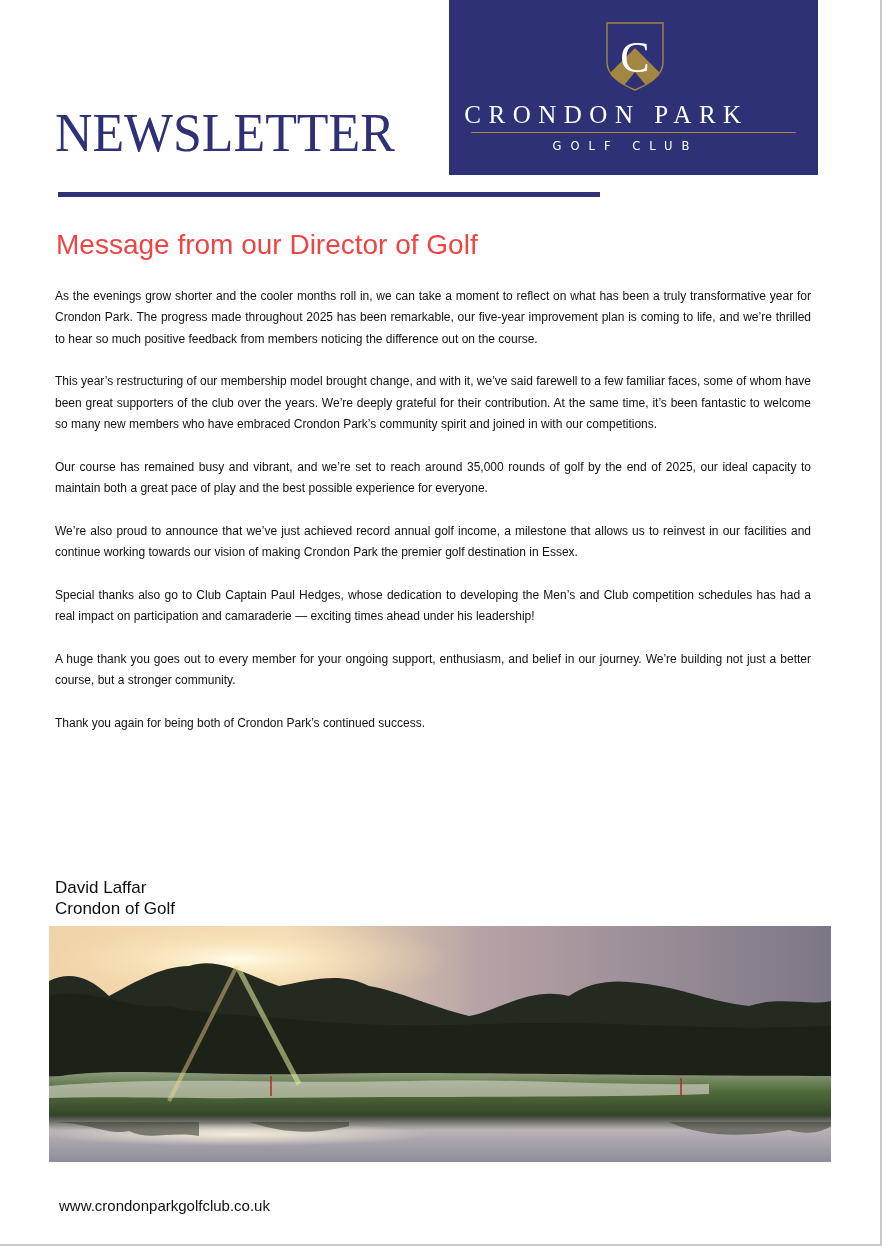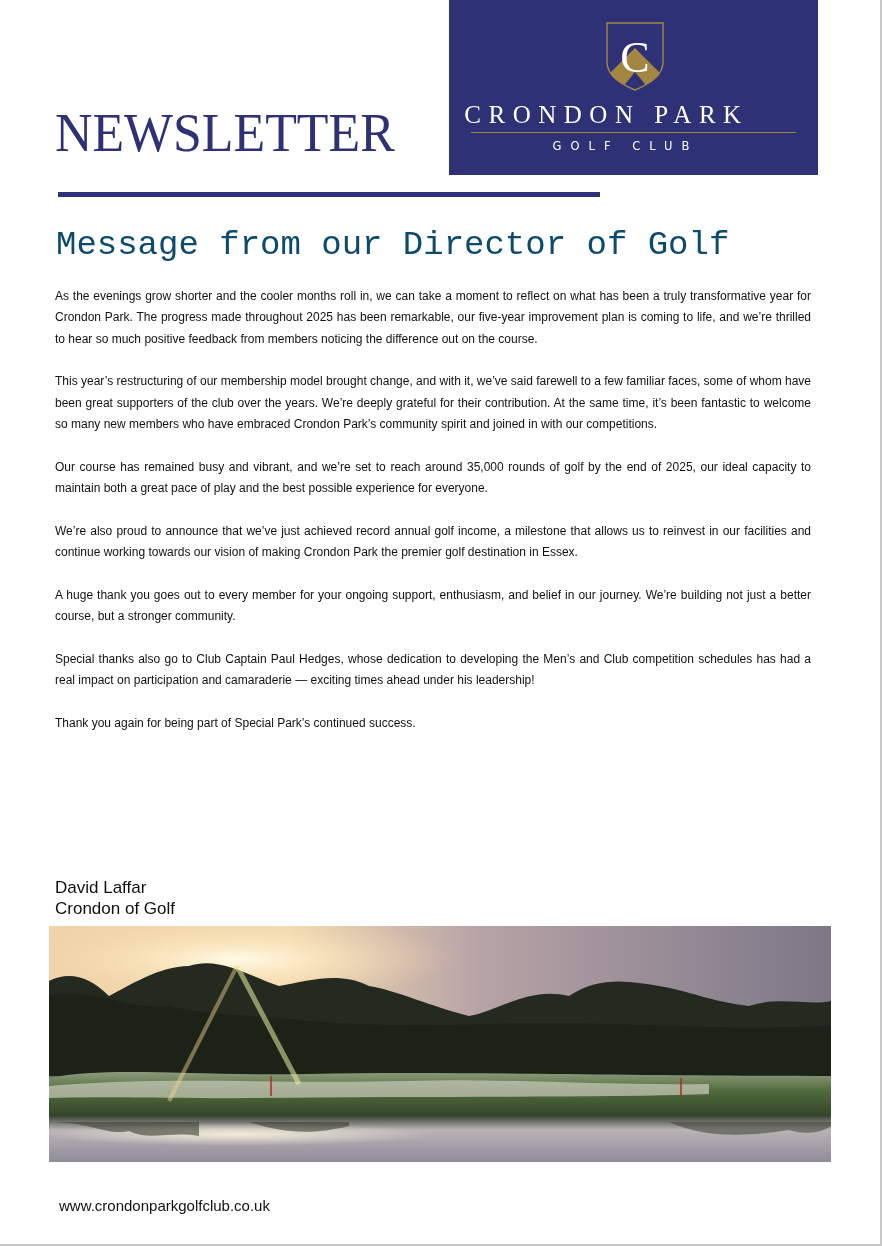--- a/index.html
+++ b/index.html
@@ -32,21 +32,21 @@
       position: absolute; left: 0; top: 137px; width: 344px; text-align: center;
       font-family: "DejaVu Sans", sans-serif;
       font-size: 11.5px; letter-spacing: 9px; color: #ffffff; line-height: 18px;
       padding-left: 9px;
     }
 
     .header-rule { position: absolute; left: 58px; top: 192px; width: 542px; height: 5px; background: #2e3175; }
 
     .section-heading {
       position: absolute; left: 56px; top: 228px;
-      font-size: 34px; color: #0c4a6e; line-height: 34px; font-weight: normal; font-family: Liberation Mono, monospace;
+      font-size: 28px; color: #ef4444; line-height: 34px; font-weight: normal;
     }
 
     .article-body { position: absolute; left: 55px; top: 286px; width: 756px; }
     .article-body p {
       font-size: 12px; line-height: 21.3px; text-align: justify; color: #111111;
       margin-bottom: 21.5px;
     }
     .article-body p.last { text-align: left; }
 
     .signature { position: absolute; left: 55px; top: 877px; font-size: 17px; line-height: 21px; color: #111111; }
@@ -90,23 +90,23 @@
 
 <div class="header-rule"></div>
 
 <h2 class="section-heading">Message from our Director of Golf</h2>
 
 <div class="article-body">
   <p>As the evenings grow shorter and the cooler months roll in, we can take a moment to reflect on what has been a truly transformative year for Crondon Park. The progress made throughout 2025 has been remarkable, our five-year improvement plan is coming to life, and we’re thrilled to hear so much positive feedback from members noticing the difference out on the course.</p>
   <p>This year’s restructuring of our membership model brought change, and with it, we’ve said farewell to a few familiar faces, some of whom have been great supporters of the club over the years. We’re deeply grateful for their contribution. At the same time, it’s been fantastic to welcome so many new members who have embraced Crondon Park’s community spirit and joined in with our competitions.</p>
   <p>Our course has remained busy and vibrant, and we’re set to reach around 35,000 rounds of golf by the end of 2025, our ideal capacity to maintain both a great pace of play and the best possible experience for everyone.</p>
   <p>We’re also proud to announce that we’ve just achieved record annual golf income, a milestone that allows us to reinvest in our facilities and continue working towards our vision of making Crondon Park the premier golf destination in Essex.</p>
+  <p>Special thanks also go to Club Captain Paul Hedges, whose dedication to developing the Men’s and Club competition schedules has had a real impact on participation and camaraderie — exciting times ahead under his leadership!</p>
   <p>A huge thank you goes out to every member for your ongoing support, enthusiasm, and belief in our journey. We’re building not just a better course, but a stronger community.</p>
-  <p>Special thanks also go to Club Captain Paul Hedges, whose dedication to developing the Men’s and Club competition schedules has had a real impact on participation and camaraderie — exciting times ahead under his leadership!</p>
-  <p class="last">Thank you again for being part of Special Park’s continued success.</p>
+  <p class="last">Thank you again for being both of Crondon Park’s continued success.</p>
 </div>
 
 <div class="signature">
   <div>David Laffar</div>
   <div>Crondon of Golf</div>
 </div>
 
 <div class="hero-photo">
   <svg viewBox="0 0 782 236" preserveAspectRatio="none">
     <defs>

